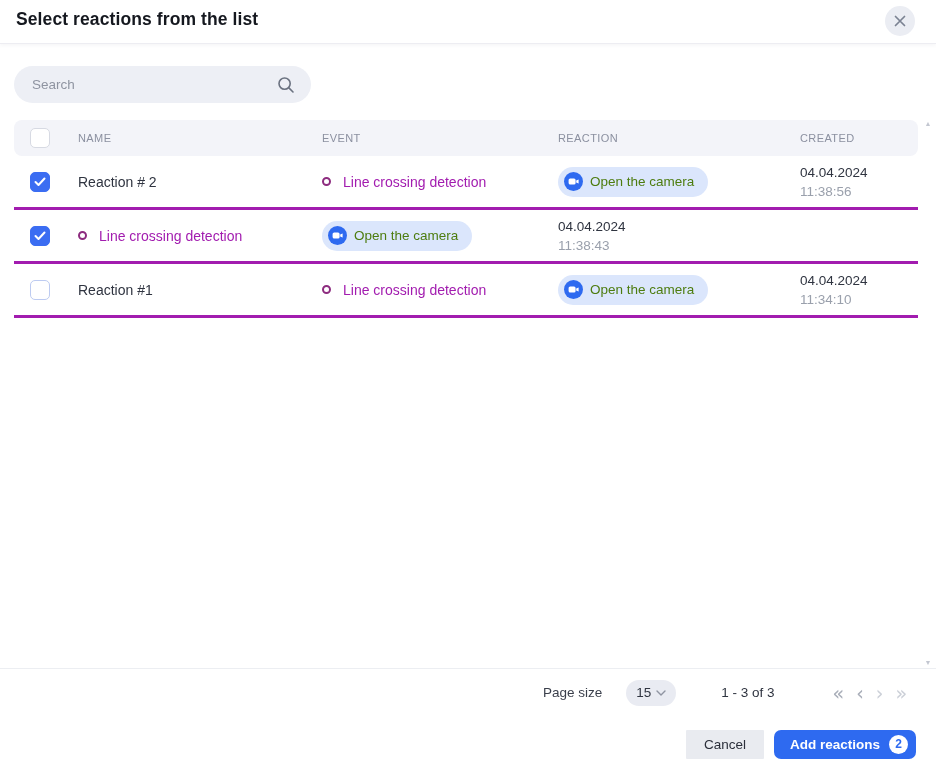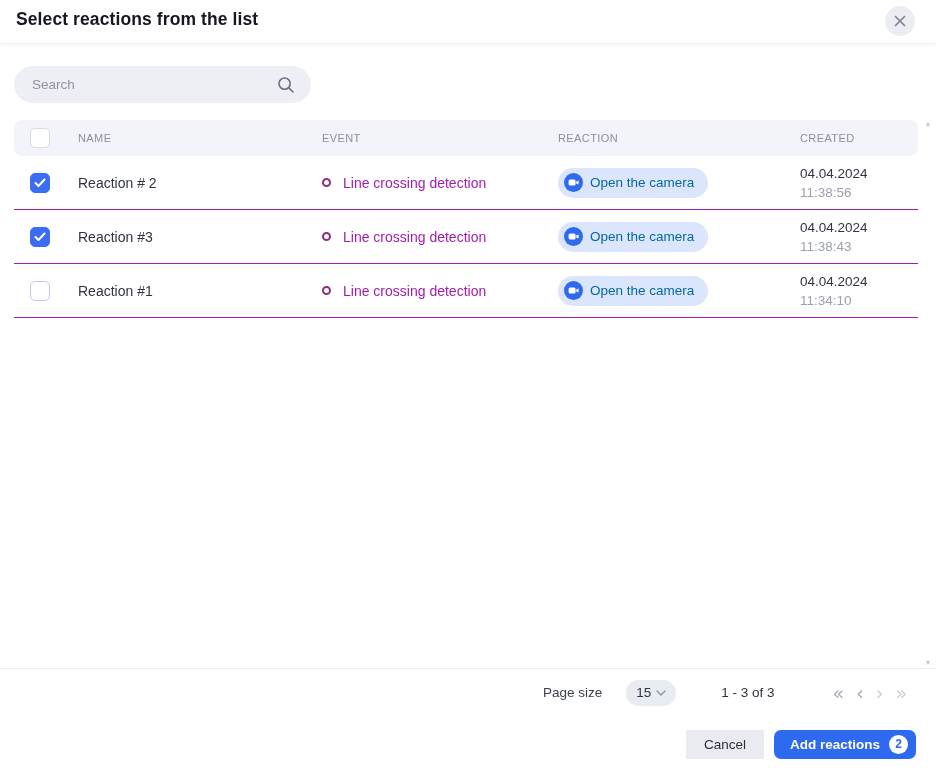--- a/index.html
+++ b/index.html
@@ -60,21 +60,21 @@
   }
   .th {
     font-size: 11px; color: #8b90a0; letter-spacing: 0.4px;
     font-weight: 400;
   }
   .row {
     display: grid;
     grid-template-columns: 64px 244px 236px 242px auto;
     align-items: center;
     height: 54px;
-    border-bottom: 1px solid #a21caf;
+    border-bottom: 3px solid #a21caf;
     background: #fff;
   }
   .cell-cb { display: flex; justify-content: flex-start; padding-left: 16px; }
   .checkbox {
     width: 20px; height: 20px; border-radius: 5px;
     border: 1px solid #d7dae3; background: #fff;
     display: flex; align-items: center; justify-content: center;
     cursor: pointer;
   }
   .row .checkbox { border-color: #bdcbf1; }
@@ -84,21 +84,21 @@
   .cell-name { font-size: 14px; color: #2f3440; }
   .cell-event { display: flex; align-items: center; gap: 12px; font-size: 14px; color: #a21caf; }
   .event-ring {
     width: 9px; height: 9px; border-radius: 50%;
     border: 2.5px solid #8d2c7f; background: #fff; flex: 0 0 auto;
   }
   .cell-reaction { display: flex; }
   .reaction-chip {
     display: inline-flex; align-items: center; gap: 7px;
     height: 30px; padding: 0 14px 0 6px; border-radius: 15px;
-    background: #dbe6fc; color: #0369a1; font-size: 13.5px;
+    background: #dbe6fc; color: #4d7c0f; font-size: 13.5px;
     cursor: pointer; white-space: nowrap;
   }
   .reaction-chip svg { display: block; flex: 0 0 auto; }
   .cell-created { font-size: 13.5px; line-height: 19px; }
   .created-date { color: #2f3440; }
   .created-time { color: #9aa0ac; }
 
   
   .scrollbar {
     position: absolute; right: 2px; top: 120px; width: 12px; height: 546px;
@@ -220,21 +220,20 @@
   </div>
 
   <div class="row">
     <div class="cell-cb">
       <span class="checkbox checked">
         <svg width="12" height="10" viewBox="0 0 12 10">
             <path d="M1.5 5 L4.5 8 L10.5 1.5" stroke="#fff" stroke-width="2" fill="none" stroke-linecap="round" stroke-linejoin="round"></path>
           </svg>
       </span>
     </div>
-    <div class="cell-name">Reaction #3</div>
     <div class="cell-event">
       <span class="event-ring"></span>
       <span>Line crossing detection</span>
     </div>
     <div class="cell-reaction">
       <span class="reaction-chip">
         <svg width="19" height="19" viewBox="0 0 19 19">
           <circle cx="9.5" cy="9.5" r="9.5" fill="#2e6af0"></circle>
           <rect x="4.6" y="6.5" width="7" height="6" rx="1.6" fill="#fff"></rect>
           <path d="M12.2 8.6 L14.6 7.4 L14.6 11.6 L12.2 10.4 Z" fill="#fff"></path>

